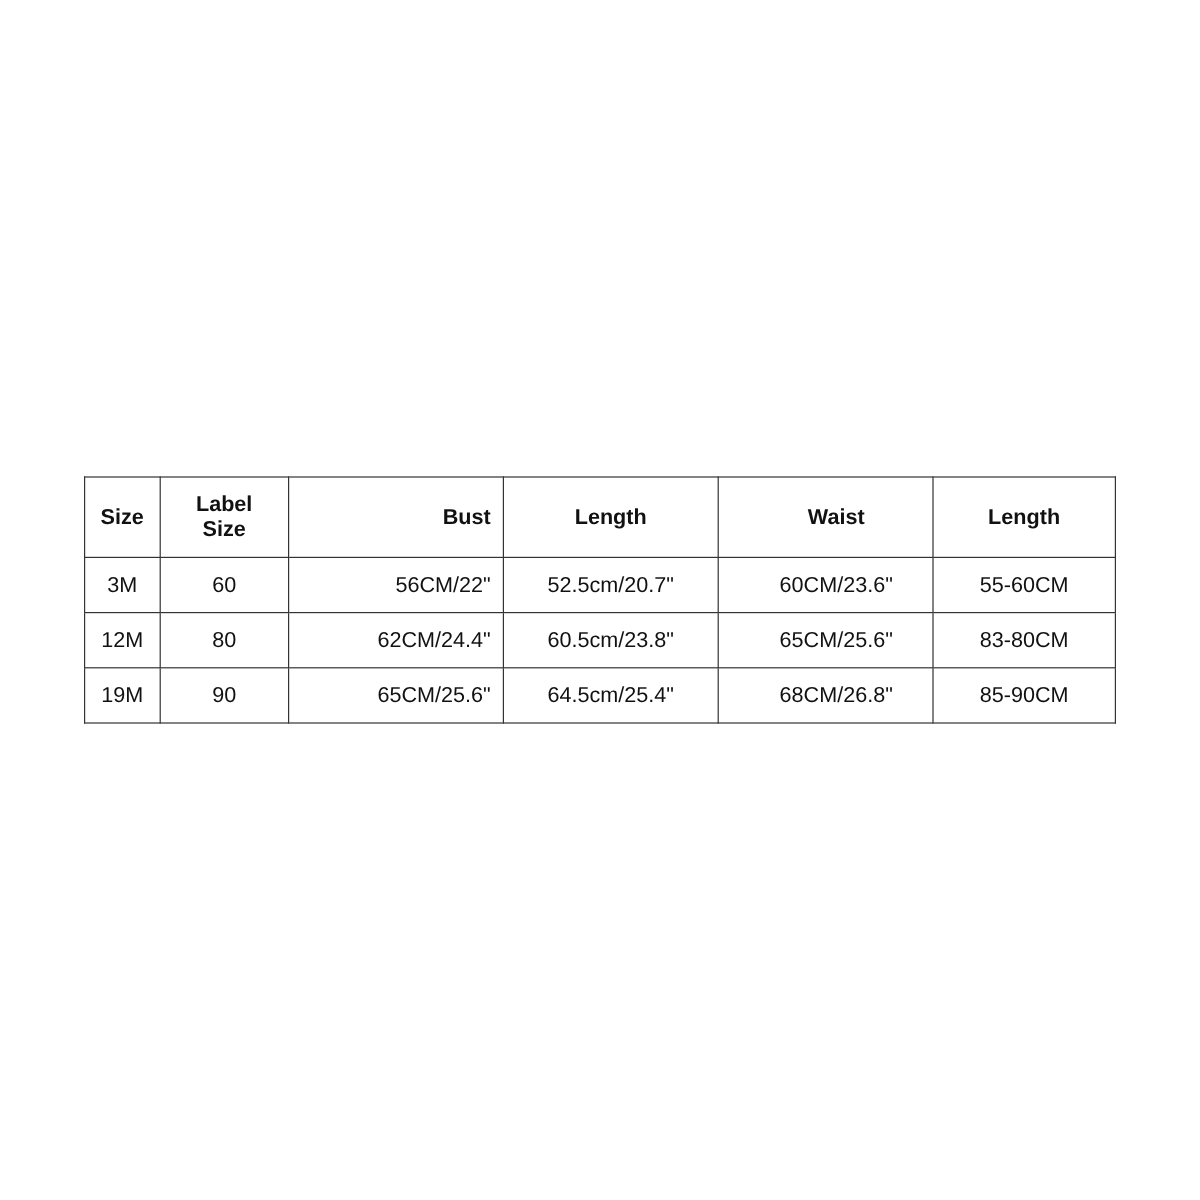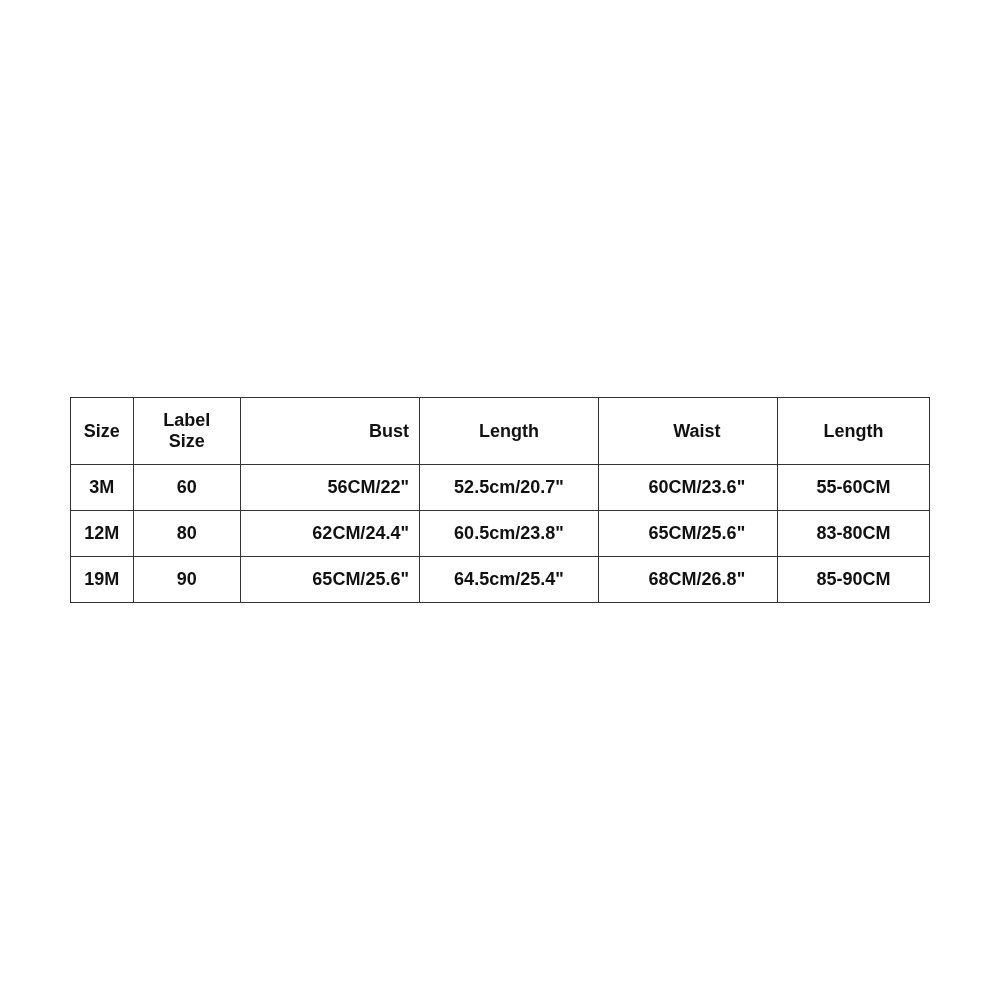--- a/index.html
+++ b/index.html
@@ -35,21 +35,21 @@
       font-size: 18px;
       color: #111;
     }
 
     thead th {
       font-weight: bold;
       background-color: #ffffff;
     }
 
     tbody td {
-      font-weight: bold;
+      font-weight: normal;
       background-color: #ffffff;
     }
 
     .col-size { width: 7%; }
     .col-label { width: 12%; }
     .col-bust { width: 20%; text-align: right; }
     .col-length { width: 20%; }
     .col-waist { width: 20%; padding-left: 28px; }
     .col-height { width: 17%; }
   </style>

